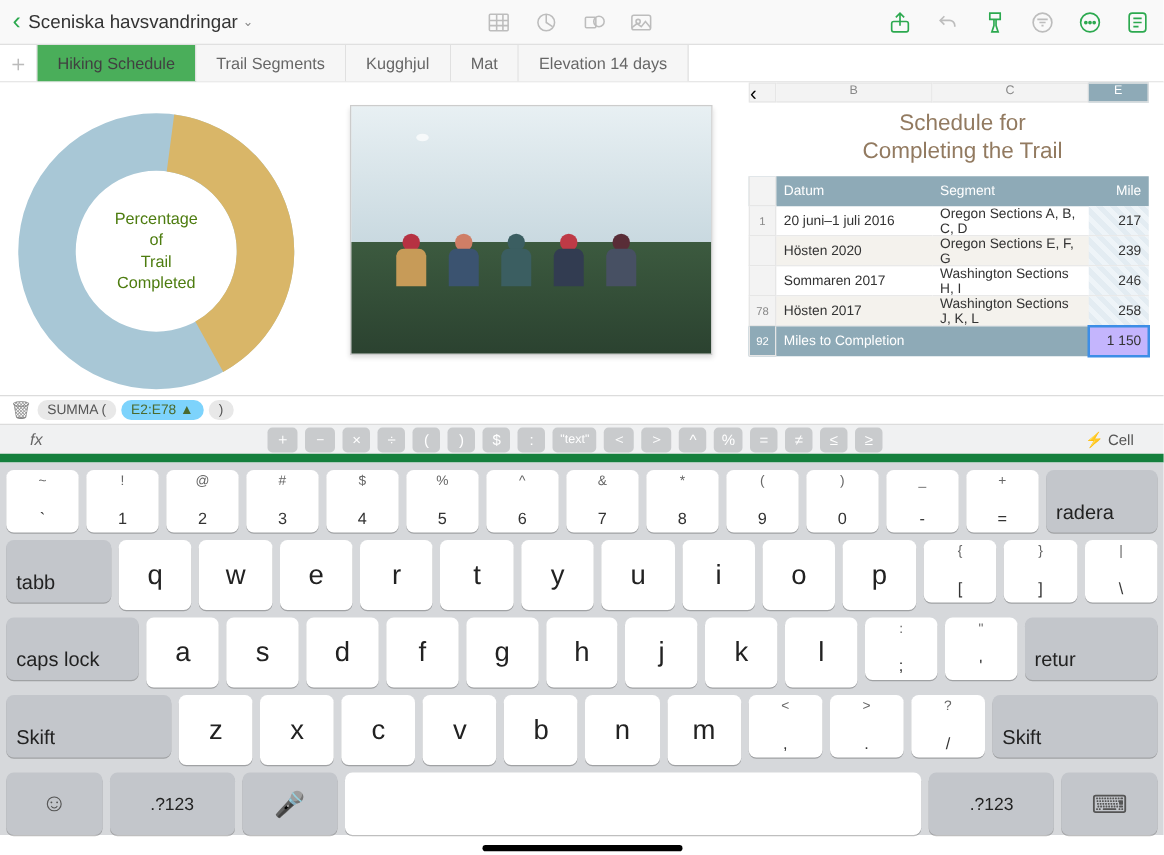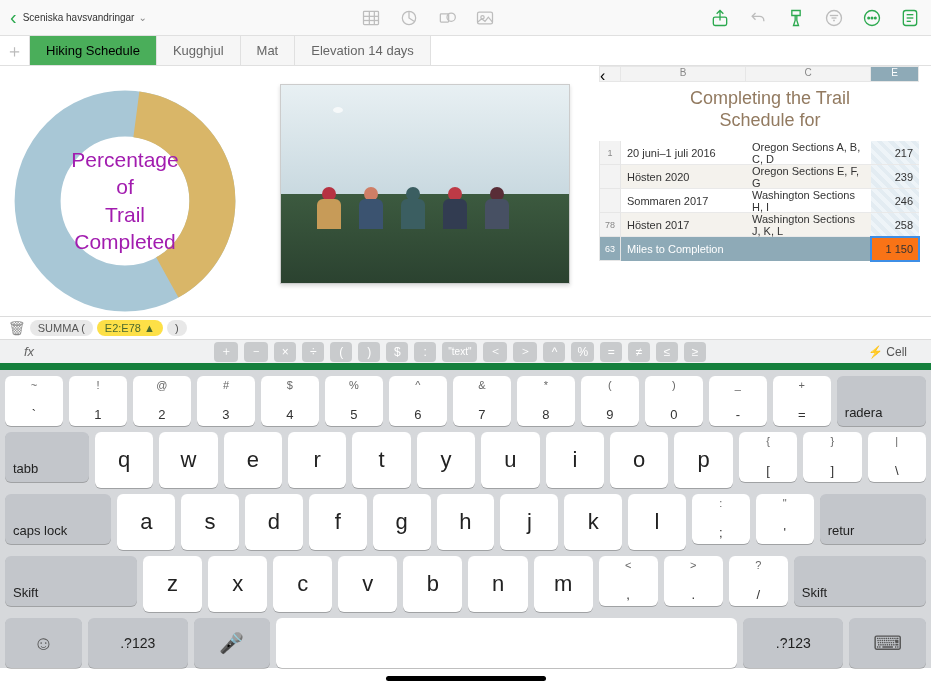--- a/index.html
+++ b/index.html
@@ -1,41 +1,41 @@
 <!DOCTYPE html>
 <html><head>
 <meta charset="utf-8">
 <style>
 * { margin: 0; padding: 0; box-sizing: border-box; font-family: -apple-system, Helvetica, Arial, sans-serif; }
 html, body { width: 931px; height: 684px; background: #fff; overflow: hidden; }
 
 
 .topbar { height: 36px; display: flex; align-items: center; padding: 0 10px; border-bottom: 1px solid #e0e0e0; background: #f9f9f9; }
 .back-chev { color: #2ca94f; font-size: 20px; margin-right: 6px; cursor: pointer; }
-.doc-title { font-size: 10px; font-weight: 500; color: #333; }
+.doc-title { font-size: 15px; font-weight: 500; color: #333; }
 .title-caret { color: #888; font-size: 10px; margin-left: 4px; }
 .topbar-spacer { flex: 1; }
 .tb-icon-group { display: flex; gap: 16px; align-items: center; }
 .tb-icon { width: 22px; height: 22px; color: #bdbdbd; display: flex; align-items: center; justify-content: center; }
 .tb-icon.green { color: #2ca94f; }
 .tb-icon svg { width: 20px; height: 20px; }
 
 
 .sheet-tabs { height: 30px; display: flex; background: #fff; border-bottom: 1px solid #e0e0e0; }
 .add-sheet { width: 30px; display: flex; align-items: center; justify-content: center; color: #bbb; font-size: 18px; border-right: 1px solid #e0e0e0; }
 .sheet-tab { padding: 0 16px; display: flex; align-items: center; font-size: 13px; color: #666; border-right: 1px solid #e0e0e0; background: #f6f6f6; cursor: pointer; }
-.sheet-tab.active { background: #4aae5a; color: #000000; }
+.sheet-tab.active { background: #4aae5a; color: #404040; }
 
 
 .canvas { position: relative; height: 250px; background: #fff; }
 
 
 .donut-wrap { position: absolute; left: 10px; top: 20px; width: 230px; height: 230px; }
 .donut-wrap svg { width: 100%; height: 100%; }
-.donut-label { position: absolute; left: 50%; top: 50%; transform: translate(-50%,-50%); text-align: center; font-family: Georgia, serif; color: #a21caf; font-size: 21px; line-height: 1.3; }
+.donut-label { position: absolute; left: 50%; top: 50%; transform: translate(-50%,-50%); text-align: center; font-family: Georgia, serif; color: #4d7c0f; font-size: 13px; line-height: 1.3; }
 
 
 .photo { position: absolute; left: 280px; top: 18px; width: 290px; height: 200px; background: linear-gradient(180deg,#e8f0f3 0%, #c9d9e0 55%, #3c5a3f 55%, #2b4230 100%); border: 1px solid #ccc; box-shadow: 0 2px 4px rgba(0,0,0,.15); }
 .photo::after { content: ""; position: absolute; left: 52px; top: 22px; width: 10px; height: 6px; background: #fff; border-radius: 50%; opacity:.7; }
 .people-row { position:absolute; left:34px; top:102px; display:flex; gap:14px; }
 .person { width:28px; height:44px; position:relative; }
 .person .head { width:14px; height:14px; border-radius:50%; position:absolute; left:7px; top:0; }
 .person .body { width:24px; height:30px; border-radius:6px 6px 0 0; position:absolute; left:2px; top:12px; }
 .p1 .head{background:#b63242;} .p1 .body{background:#c79b58;}
 .p2 .head{background:#cf7e66;} .p2 .body{background:#3b5370;}
@@ -53,47 +53,47 @@
 .grid-row { display: flex; height: 24px; }
 .row-num { width: 22px; font-size: 9px; color: #888; background: #f3f3f3; border: 1px solid #e6e6e6; border-top: none; display: flex; align-items: center; justify-content: center; }
 .grid-head { background: #8eaab7; color: #fff; }
 .cell { flex: 1; font-size: 11px; color: #333; border-bottom: 1px solid #e9e9e9; display: flex; align-items: center; padding: 0 6px; }
 .cell.r { justify-content: flex-end; }
 .mile-col { width: 48px; flex: none; }
 .grid-head .cell { color: #fff; border: none; }
 .row-alt { background: #f4f2ed; }
 .miles-row { background: #8eaab7; color: #fff; }
 .miles-row .cell { color: #fff; border: none; }
-.sel-cell { outline: 2px solid #3d8ee6; outline-offset: -1px; background: #f97316; }
+.sel-cell { outline: 2px solid #3d8ee6; outline-offset: -1px; background: #c4b5fd; }
 .e-striped { background: repeating-linear-gradient(45deg,#eef4f8,#eef4f8 4px,#e3ecf2 4px,#e3ecf2 8px); }
 
 
 .formula-bar { height: 24px; display: flex; align-items: center; background: #fff; border-top: 1px solid #dcdcdc; border-bottom: 1px solid #dcdcdc; padding: 0 8px; gap: 4px; }
 .trash { color: #888; font-size: 14px; }
 .token { font-size: 11px; padding: 2px 8px; border-radius: 9px; }
 .token-fn { background: #e8e8e8; color: #555; }
-.token-ref { background: #fde047; color: #4b6a2e; }
+.token-ref { background: #7dd3fc; color: #4b6a2e; }
 
 
 .fn-row { height: 30px; background: #f0f1f2; border-bottom: 7px solid #15803d; display: flex; align-items: center; padding: 0 24px; gap: 6px; }
 .fx-lbl { font-style: italic; font-size: 13px; color: #666; width: 28px; }
 .fn-spacer { flex: 1; }
 .fn-btn { background: #c9cbcd; color: #fff; height: 20px; min-width: 22px; padding: 0 6px; border-radius: 4px; display: flex; align-items: center; justify-content: center; font-size: 12px; }
 .fn-btn.text { font-size: 10px; }
 .cell-btn { color: #555; font-size: 12px; display:flex; align-items:center; gap:3px; }
 
 
 .keyboard { background: #d6d8db; padding: 6px 5px 8px; height: 298px; display: flex; flex-direction: column; gap: 6px; }
 .kb-row { display: flex; gap: 6px; }
 .key { background: #fff; border-radius: 6px; box-shadow: 0 1px 0 rgba(0,0,0,.25); display: flex; flex-direction: column; align-items: center; justify-content: center; height: 50px; flex: 1; position: relative; color: #222; cursor: pointer; }
 .key .top { position: absolute; top: 3px; font-size: 11px; color: #666; }
 .key .bot { position: absolute; bottom: 4px; font-size: 13px; color: #333; }
 .key.letter { font-size: 22px; height: 56px; }
 .key.grey { background: #c3c6cb; }
-.key.grey.lbl { font-size: 13px; justify-content:flex-end; align-items:flex-start; padding:0 0 6px 8px; }
+.key.grey.lbl { font-size: 16px; justify-content:flex-end; align-items:flex-start; padding:0 0 6px 8px; }
 .key.space { flex: 6; }
 .key.sym { font-size: 14px; }
 .key.icon { font-size: 20px; color:#555; }
 
 .home-ind { position:absolute; bottom:3px; left:50%; transform:translateX(-50%); width:160px; height:5px; background:#000; border-radius:3px; }
 
 </style>
 </head>
 <body>
 
@@ -174,20 +174,21 @@
           <line x1="8" y1="12" x2="16" y2="12"></line>
           <line x1="8" y1="16" x2="13" y2="16"></line>
         </svg>
       </div>
   </div>
 </div>
 
 <div class="sheet-tabs">
   <div class="add-sheet">＋</div>
   <div class="sheet-tab active">Hiking Schedule</div>
+  <div class="sheet-tab">Trail Segments</div>
   <div class="sheet-tab">Kugghjul</div>
   <div class="sheet-tab">Mat</div>
   <div class="sheet-tab">Elevation 14 days</div>
 </div>
 
 <div class="canvas">
 
   <div class="donut-wrap">
     <svg viewBox="0 0 100 100">
       <circle cx="50" cy="50" r="38" fill="none" stroke="#a8c7d6" stroke-width="20"></circle>
@@ -227,22 +228,28 @@
   </div>
 
   <div class="sheet-area">
     <div class="col-bar">
       <div class="row-gutter">‹</div>
       <div class="col-head">B</div>
       <div class="col-head">C</div>
       <div class="col-head mile-col sel">E</div>
     </div>
     <div class="grid-title">
+      <div>Schedule for</div>
       <div>Completing the Trail</div>
-      <div>Schedule for</div>
+    </div>
+    <div class="grid-row grid-head">
+      <div class="row-num"></div>
+      <div class="cell">Datum</div>
+      <div class="cell">Segment</div>
+      <div class="cell mile-col r">Mile</div>
     </div>
     <div class="grid-row">
       <div class="row-num">1</div>
       <div class="cell">20 juni–1 juli 2016</div>
       <div class="cell">Oregon Sections A, B, C, D</div>
       <div class="cell mile-col r e-striped">217</div>
     </div>
     <div class="grid-row row-alt">
       <div class="row-num"></div>
       <div class="cell">Hösten 2020</div>
@@ -255,21 +262,21 @@
       <div class="cell">Washington Sections H, I</div>
       <div class="cell mile-col r e-striped">246</div>
     </div>
     <div class="grid-row row-alt">
       <div class="row-num">78</div>
       <div class="cell">Hösten 2017</div>
       <div class="cell">Washington Sections J, K, L</div>
       <div class="cell mile-col r e-striped">258</div>
     </div>
     <div class="grid-row miles-row">
-      <div class="row-num" style="background:#8eaab7;color:#fff;">63</div>
+      <div class="row-num" style="background:#8eaab7;color:#fff;">92</div>
       <div class="cell" style="flex:2">Miles to Completion</div>
       <div class="cell mile-col r sel-cell" style="color:#333;">1 150</div>
     </div>
   </div>
 </div>
 
 <div class="formula-bar">
   <span class="trash">🗑</span>
   <span class="token token-fn">
     <span>SUMMA</span> (

